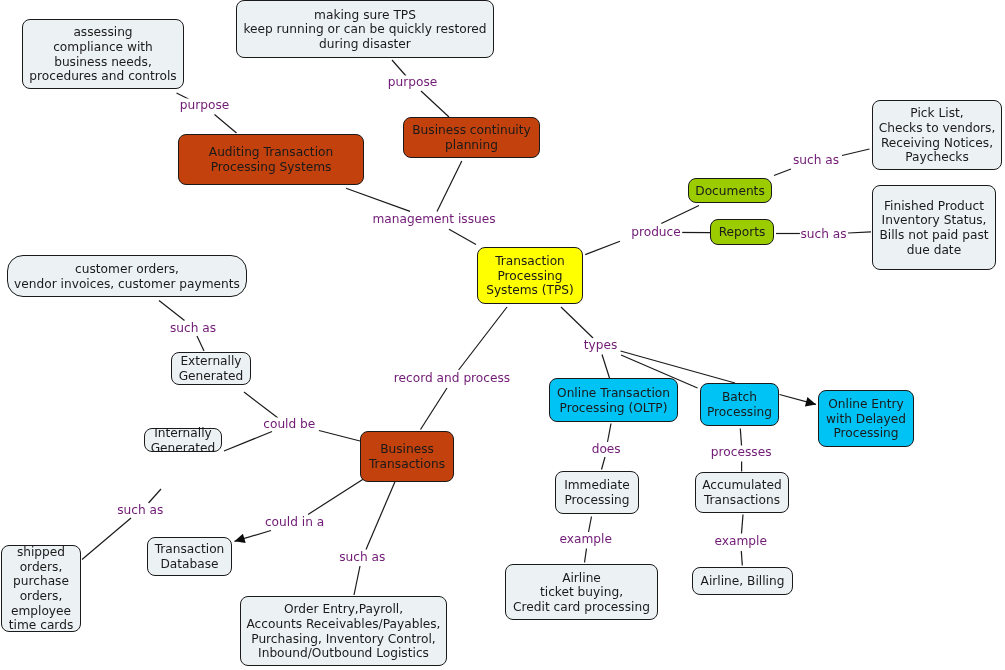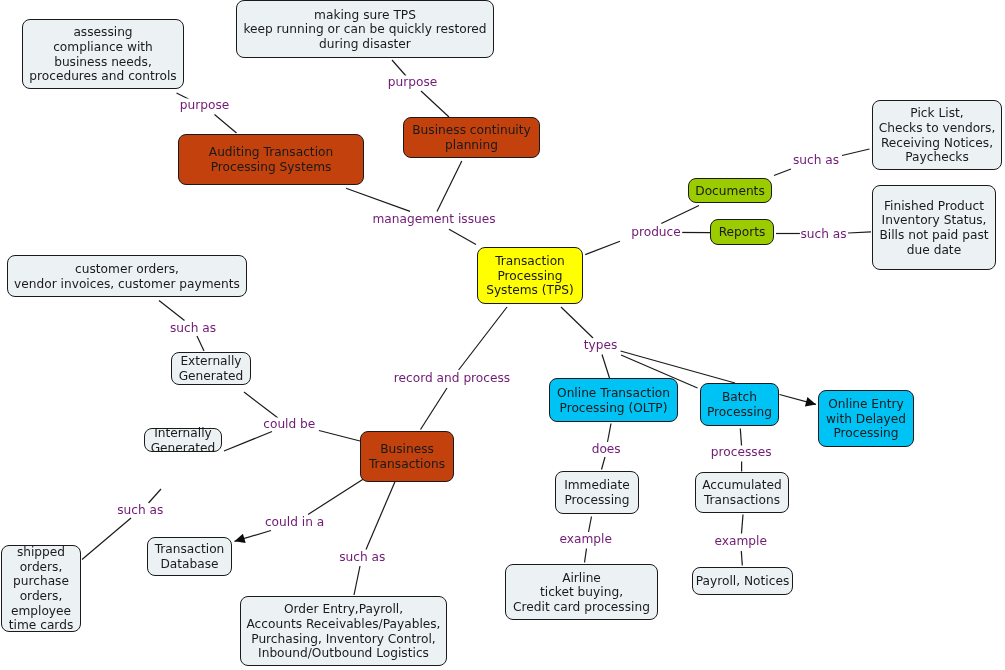--- a/index.html
+++ b/index.html
@@ -124,21 +124,21 @@
     </span>
   </div>
   <div class="node f-pale" style="left:872px;top:185px;width:124px;height:85px;">
     <span class="txt">
       <i>Finished Product</i>
       <i>Inventory Status,</i>
       <i>Bills not paid past</i>
       <i>due date</i>
     </span>
   </div>
-  <div class="node f-pale" style="left:7px;top:255px;width:240px;height:42px;">
+  <div class="node f-pale" style="left:7px;top:255px;width:240px;height:42px;border-radius:16px;">
     <span class="txt">
       <i>customer orders,</i>
       <i>vendor invoices, customer payments</i>
     </span>
   </div>
   <div class="node f-pale" style="left:171px;top:352px;width:80px;height:33px;">
     <span class="txt">
       <i>Externally</i>
       <i>Generated</i>
     </span>
@@ -212,21 +212,21 @@
   </div>
   <div class="node f-pale" style="left:505px;top:564px;width:153px;height:56px;">
     <span class="txt">
       <i>Airline</i>
       <i>ticket buying,</i>
       <i>Credit card processing</i>
     </span>
   </div>
   <div class="node f-pale" style="left:692px;top:567px;width:101px;height:28px;">
     <span class="txt">
-      <i>Payroll, Notices</i>
+      <i>Airline, Billing</i>
     </span>
   </div>
   <div class="linklabel" style="left:204.5px;top:105px;">purpose</div>
   <div class="linklabel" style="left:412.5px;top:81.5px;">purpose</div>
   <div class="linklabel" style="left:434px;top:218.5px;">management issues</div>
   <div class="linklabel" style="left:643px;top:231.5px;margin-left:13px;">produce</div>
   <div class="linklabel" style="left:816px;top:159.5px;">such as</div>
   <div class="linklabel" style="left:823.5px;top:233.5px;">such as</div>
   <div class="linklabel" style="left:193px;top:328px;">such as</div>
   <div class="linklabel" style="left:289.3px;top:423.5px;">could be</div>

